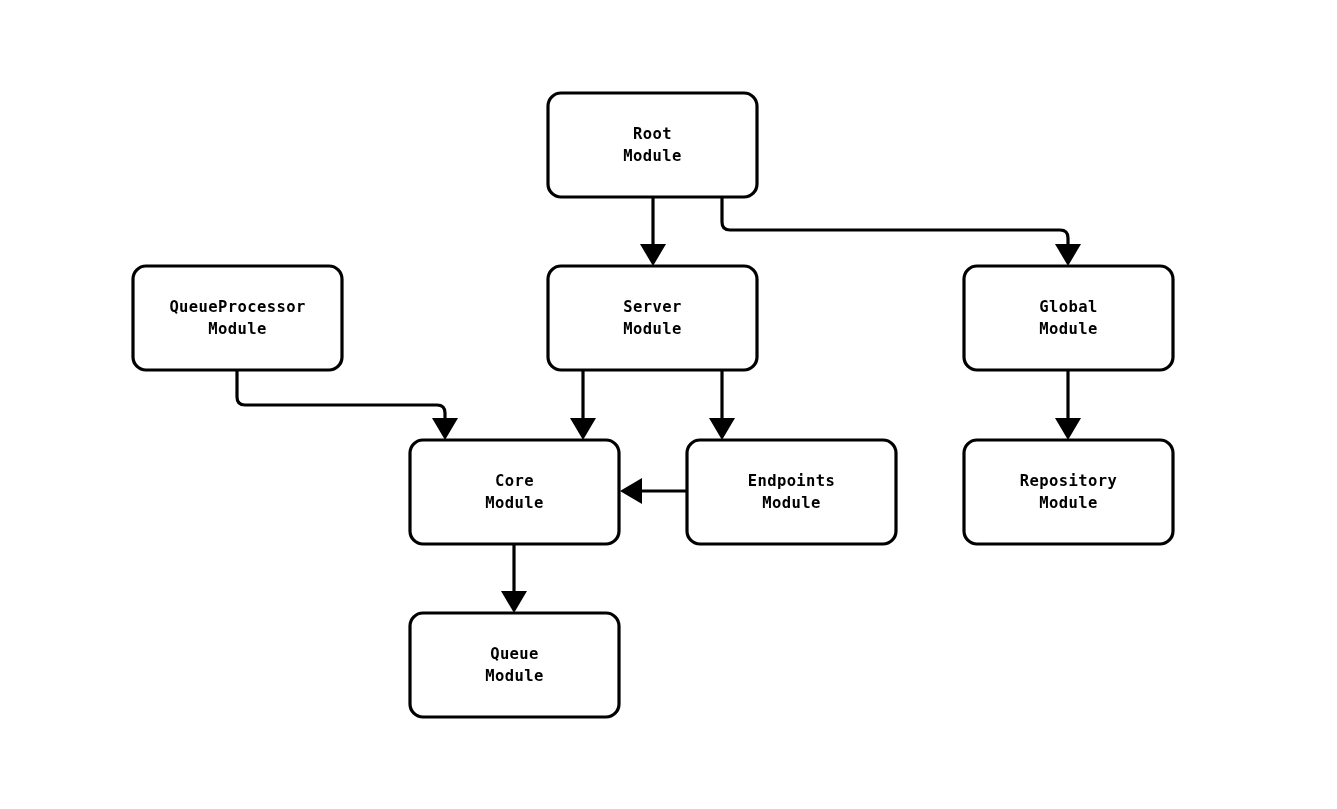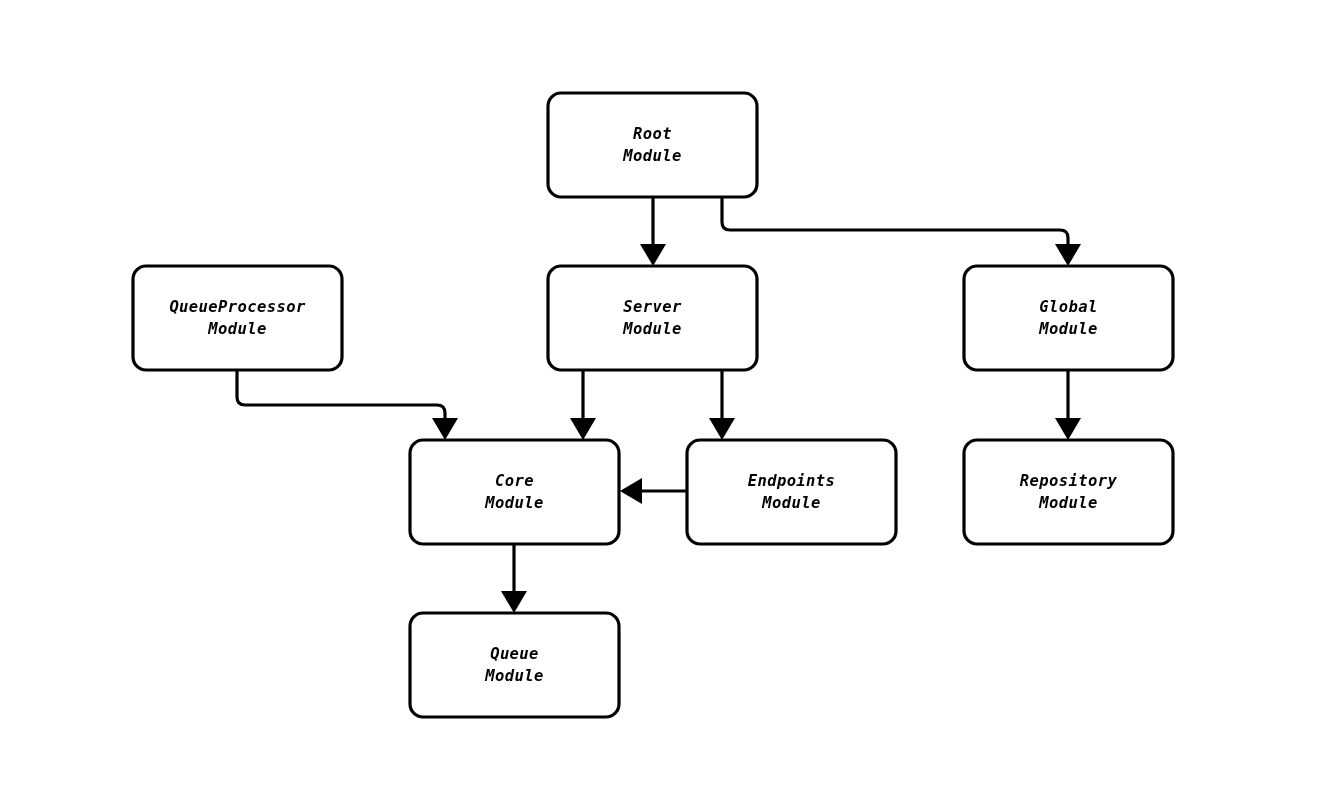--- a/index.html
+++ b/index.html
@@ -8,21 +8,20 @@
     padding: 0;
     background: #ffffff;
   }
   #diagram-root {
     position: relative;
     width: 1337px;
     height: 809px;
     background: #ffffff;
     overflow: hidden;
     font-family: "DejaVu Sans Mono", "Liberation Mono", monospace;
-    font-style: italic;
   }
   #graph-svg {
     position: absolute;
     top: 0;
     left: 0;
     width: 1337px;
     height: 809px;
     display: block;
   }
   .node-box {

